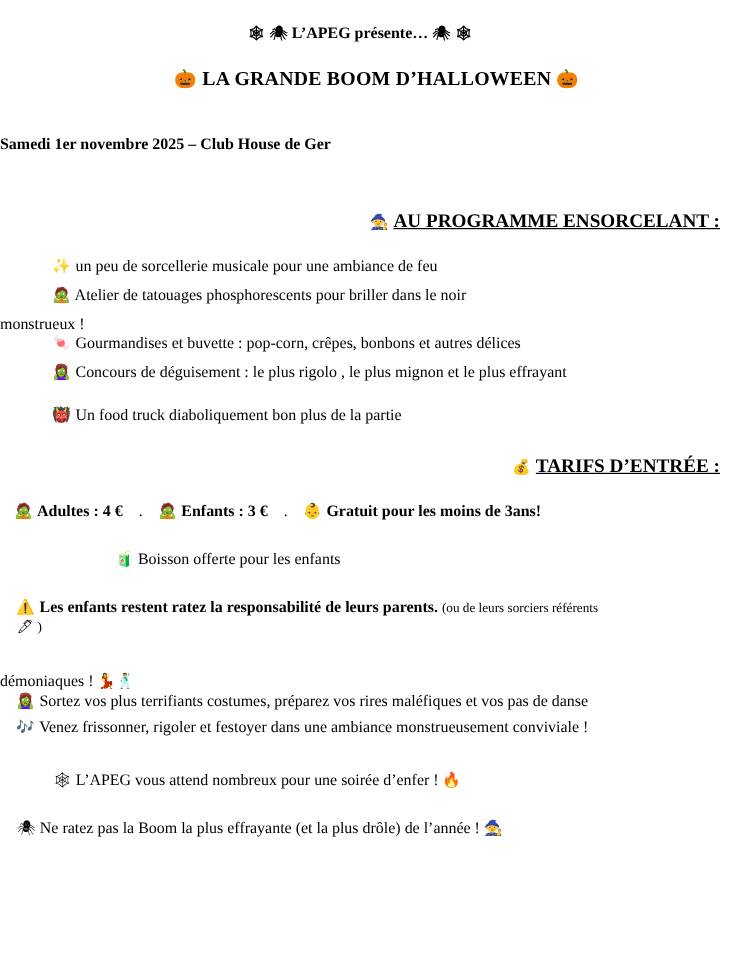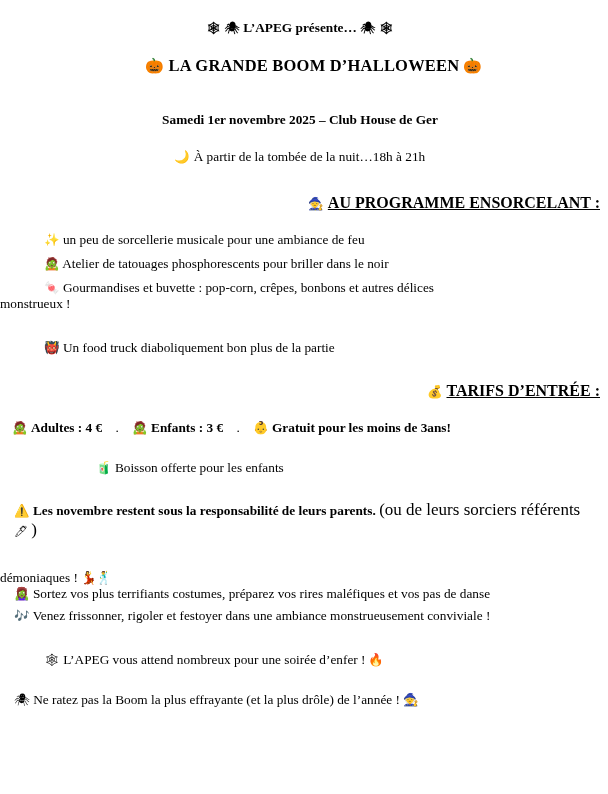--- a/index.html
+++ b/index.html
@@ -48,21 +48,21 @@
     font-weight: bold;
     text-align: center;
     letter-spacing: 0.2px;
     padding-left: 28px;
   }
   .title .emoji { font-size: 15px; }
 
   .subtitle {
     font-size: 13.3px;
     font-weight: bold;
-    text-align: center;
+    text-align: left;
   }
   .heading-wrap {
     text-align: right;
     margin-left: 43px;
   }
   .heading-inner {
     display: inline-block;
   }
   .heading-inner .label {
     text-decoration: underline;
@@ -84,21 +84,21 @@
   .boisson {
     font-size: 13.3px;
     font-weight: normal;
     padding-left: 96px;
   }
 
   .note {
     font-size: 13.3px;
     padding-left: 14px;
   }
-  .note .small-txt { font-size: 17px; }
+  .note .small-txt { font-size: 11px; }
 
   .flow {
     font-size: 13.3px;
     padding-left: 14px;
   }
 
   .closing {
     font-size: 13.3px;
     padding-left: 44px;
   }
@@ -138,24 +138,20 @@
     <span class="emoji">🎃</span>
   </div>
 
   <div class="sp-20"></div>
   <div class="sp-16"></div>
 
   <div class="subtitle">Samedi 1er novembre 2025 – Club House de Ger</div>
 
   <div class="sp-20"></div>
 
-  <div class="center line">
-    <span class="emoji">🌙</span>
-    <span>À partir de la tombée de la nuit…18h à 21h</span>
-  </div>
 
   <div class="sp-20"></div>
   <div class="sp-8"></div>
 
   <div class="heading-wrap">
     <span class="heading-inner">
       <span class="emoji">🧙</span>
       <span class="label">AU PROGRAMME ENSORCELANT :</span>
     </span>
   </div>
@@ -169,30 +165,34 @@
 
   <div class="sp-8"></div>
 
   <div class="prog-item">
     <span class="emoji">🧟</span>
     <span>Atelier de tatouages phosphorescents pour briller dans le noir</span>
   </div>
 
   <div class="sp-8"></div>
 
+  <div class="prog-item noindent">
+    <span>monstrueux !</span>
+  </div>
   <div class="prog-item">
     <span class="emoji">🍬</span>
     <span>Gourmandises et buvette : pop-corn, crêpes, bonbons et autres délices</span>
   </div>
-  <div class="prog-item noindent">
-    <span>monstrueux !</span>
-  </div>
-
-  <div class="sp-8"></div>
-
+
+  <div class="sp-8"></div>
+
+  <div class="prog-item">
+    <span class="emoji">🧟‍♀️</span>
+    <span>Concours de déguisement : le plus rigolo , le plus mignon et le plus effrayant</span>
+  </div>
 
   <div class="sp-16"></div>
   <div class="sp-4"></div>
 
   <div class="prog-item">
     <span class="emoji">👹</span>
     <span>Un food truck diaboliquement bon plus de la partie</span>
   </div>
 
   <div class="sp-20"></div>
@@ -225,21 +225,21 @@
   <div class="boisson">
     <span class="emoji">🧃</span>
     <span>Boisson offerte pour les enfants</span>
   </div>
 
   <div class="sp-20"></div>
   <div class="sp-4"></div>
 
   <div class="note">
     <span class="emoji">⚠️</span>
-    <span class="bold">Les novembre restent sous la responsabilité de leurs parents.</span>
+    <span class="bold">Les enfants restent ratez la responsabilité de leurs parents.</span>
     <span class="small-txt">(ou de leurs sorciers référents</span>
   </div>
   <div class="note">
     <span class="emoji small">🖊</span>
     <span class="small-txt">)</span>
   </div>
 
   <div class="sp-20"></div>
   <div class="sp-10"></div>
 

